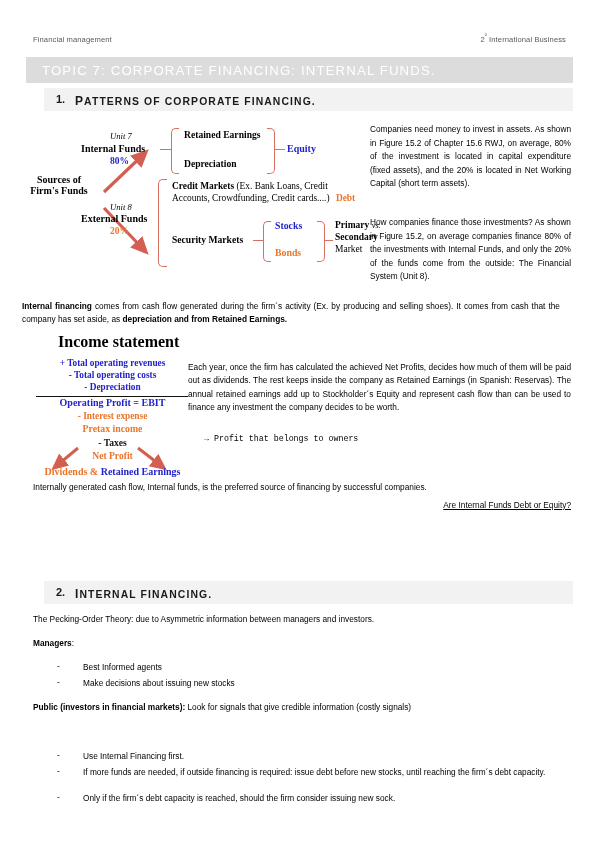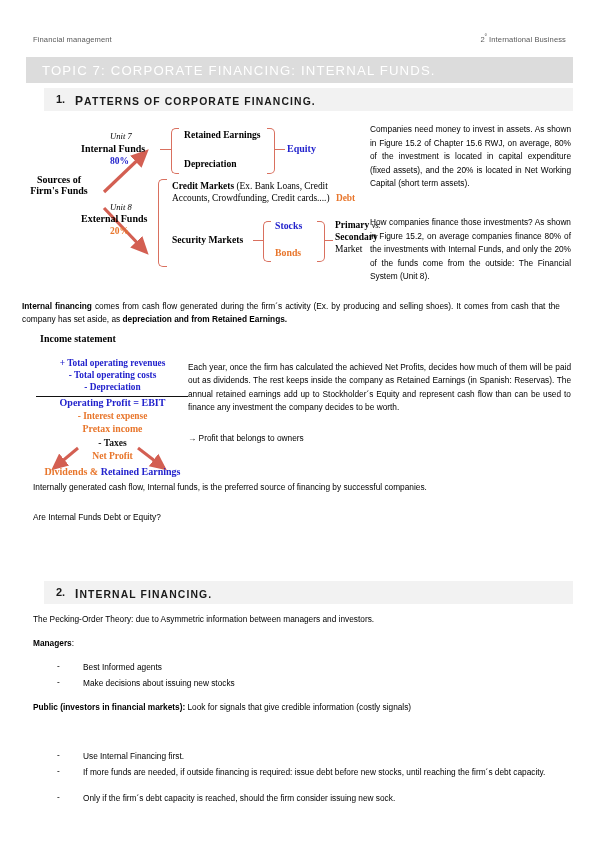--- a/index.html
+++ b/index.html
@@ -166,21 +166,21 @@
     </div>
   </div>
 
   <div class="fig-text" style="top:123px;">Companies need money to invest in assets. As shown in Figure 15.2 of Chapter 15.6 RWJ, on average, 80% of the investment is located in capital expenditure (fixed assets), and the 20% is located in Net Working Capital (short term assets).</div>
   <div class="fig-text" style="top:216px;">How companies finance those investments? As shown in Figure 15.2, on average companies finance 80% of the investments with Internal Funds, and only the 20% of the funds come from the outside: The Financial System (Unit 8).</div>
 
   <div class="body-p" style="left:22px;top:300px;width:538px;">
     <span class="b">Internal financing</span><span> comes from cash flow generated during the firm´s activity (Ex. by producing and selling shoes). It comes from cash that the company has set aside, as </span><span class="b">depreciation and from Retained Earnings.</span>
   </div>
 
-  <div class="serif b" style="position:absolute;left:40px;top:333px;font-size:10px;">Income statement</div>
+  <div class="serif b" style="position:absolute;left:58px;top:333px;font-size:16px;">Income statement</div>
 
   <div class="istmt">
     <div class="row blue" style="top:0px;font-size:9.3px;">+ Total operating revenues</div>
     <div class="row blue" style="top:12px;font-size:9.3px;">- Total operating costs</div>
     <div class="row blue" style="top:24px;font-size:9.3px;">- Depreciation</div>
     <div class="rule" style="top:38px;"></div>
     <div class="row blue" style="top:39px;font-size:10px;">Operating Profit = EBIT</div>
     <div class="row orange" style="top:53px;font-size:9.3px;">-      Interest expense</div>
     <div class="row orange" style="top:65px;font-size:9.8px;">Pretax income</div>
     <div class="row" style="top:79px;font-size:9.6px;color:#111;">-      Taxes</div>
@@ -196,24 +196,24 @@
       <line x1="108" y1="2" x2="134" y2="22" stroke="#d35f52" stroke-width="3" marker-end="url(#ah2)"></line>
     </svg>
 
     <div class="row" style="top:108px;font-size:10px;">
       <span class="orange">Dividends &amp;</span>
       <span class="blue">Retained Earnings</span>
     </div>
   </div>
 
   <div class="body-p" style="left:188px;top:361px;width:383px;">Each year, once the firm has calculated the achieved Net Profits, decides how much of them will be paid out as dividends. The rest keeps inside the company as Retained Earnings (in Spanish: Reservas). The annual retained earnings add up to Stockholder´s Equity and represent cash flow than can be used to finance any investment the company decides to be worth.</div>
-  <div class="body-p" style="left:188px;top:432px;width:383px;text-align:left;">→ Profit that belongs to owners</div>
+  <div class="body-p" style="left:204px;top:432px;width:383px;text-align:left;font-family:Liberation Mono, monospace;">→ Profit that belongs to owners</div>
 
   <div class="body-p" style="left:33px;top:481px;width:538px;text-align:left;">Internally generated cash flow, Internal funds, is the preferred source of financing by successful companies.</div>
-  <div class="body-p" style="left:33px;top:511px;width:538px;text-align:left;">Are Internal Funds Debt or Equity?</div>
+  <div class="body-p" style="left:33px;top:499px;width:538px;text-align:right;text-decoration:underline;">Are Internal Funds Debt or Equity?</div>
 
   <div class="sec-head" style="top:581px;">
     <span class="num">2.</span>
     <span class="lbl"><span class="cap">I</span><span>NTERNAL FINANCING.</span></span>
   </div>
 
   <div class="body-p" style="left:33px;top:613px;width:538px;text-align:left;">The Pecking-Order Theory:  due to Asymmetric information between managers and investors.</div>
 
   <div class="body-p" style="left:33px;top:637px;width:538px;text-align:left;">
     <span class="b">Managers</span><span>:</span>

